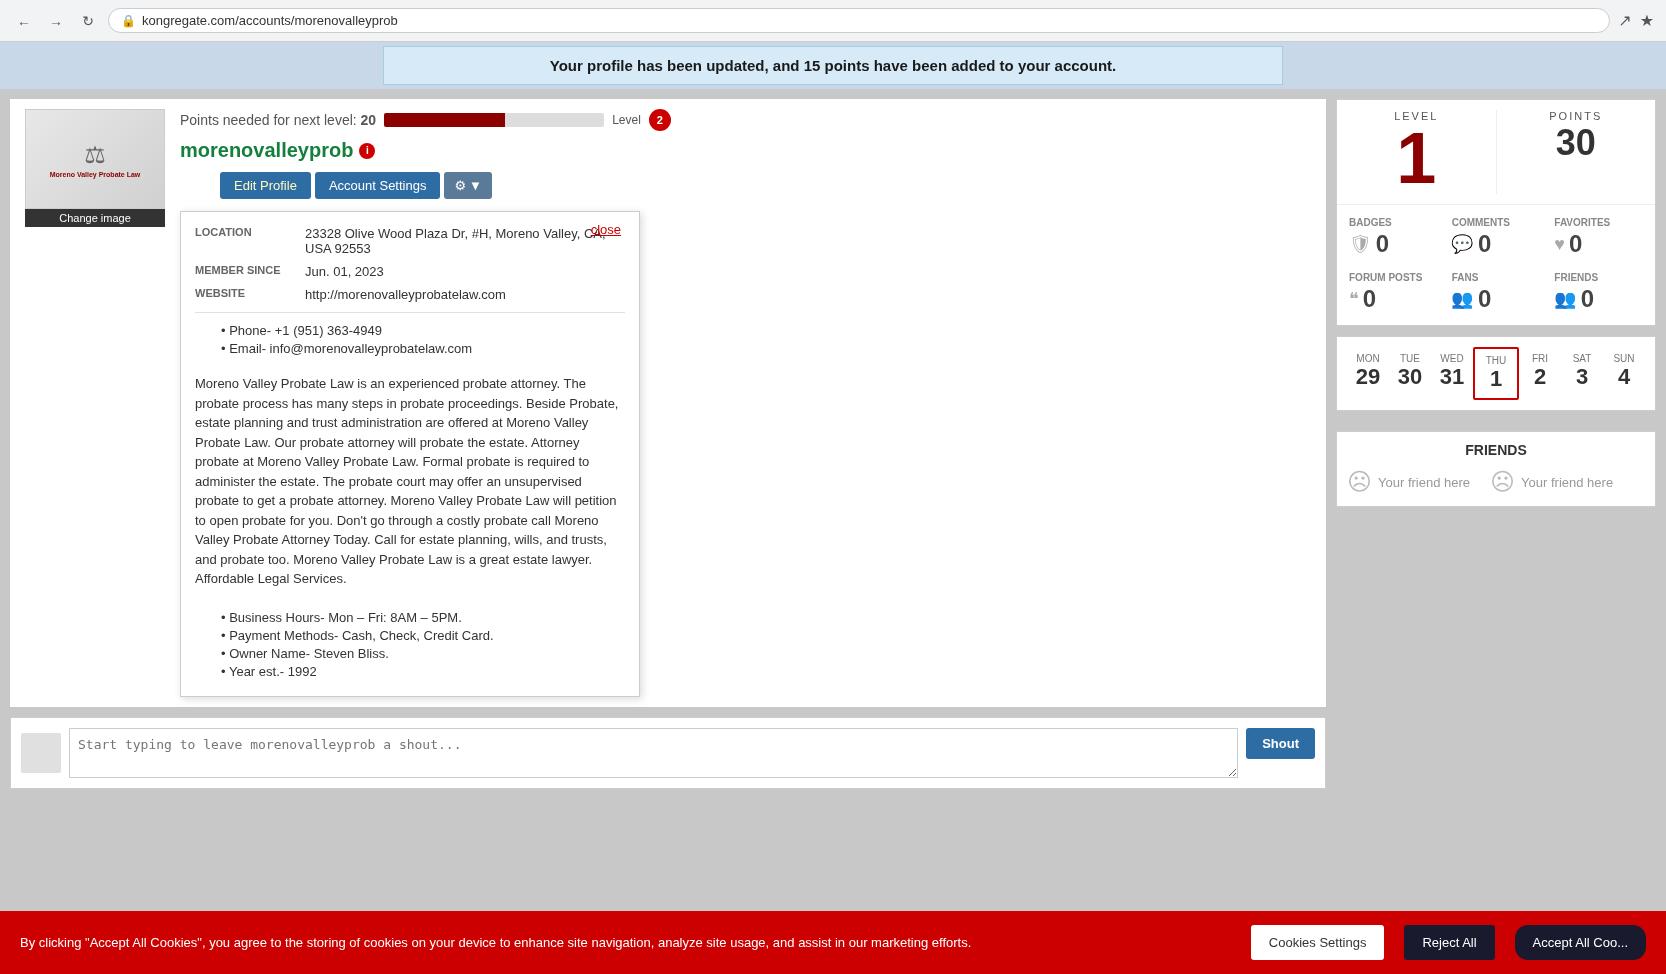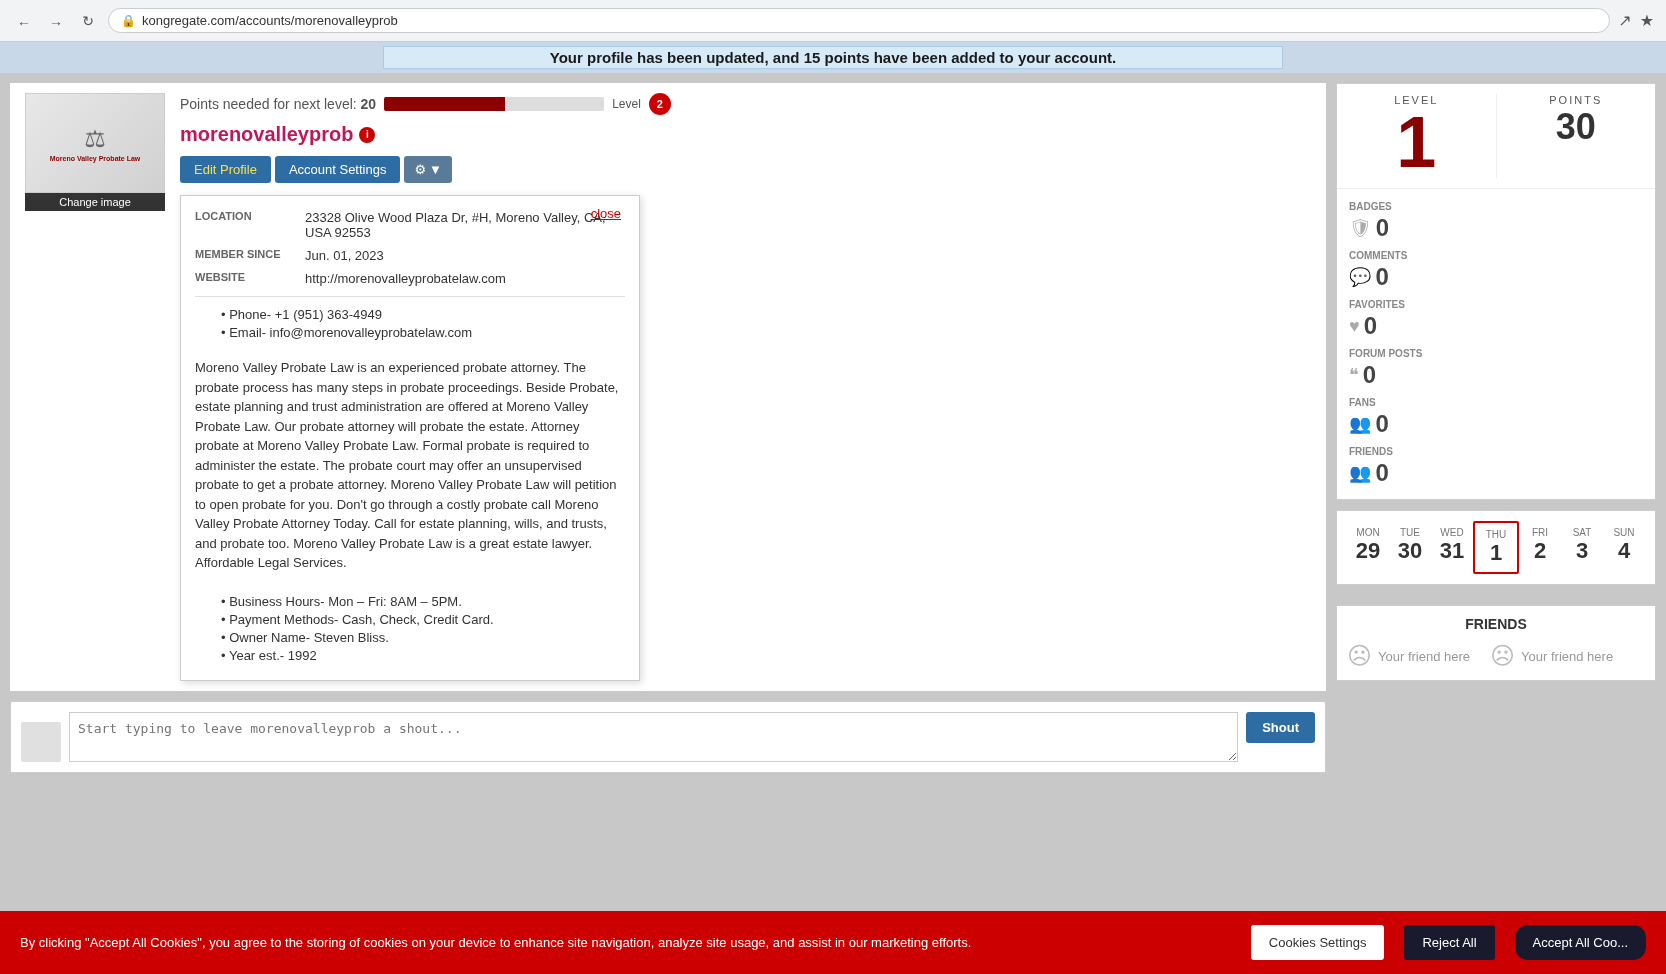--- a/index.html
+++ b/index.html
@@ -50,21 +50,21 @@
       background: #c8c8c8;
       min-height: 900px;
       padding: 0;
     }
 
     
     .success-banner {
       background: #d6eaf8;
       border: 1px solid #a9cce3;
       text-align: center;
-      padding: 2px;
+      padding: 10px;
       font-size: 15px;
       color: #1a1a1a;
       margin: 0 auto;
       max-width: 900px;
       margin-top: 0;
     }
 
     
     .profile-left {
       display: flex;
@@ -121,45 +121,46 @@
     }
     .username-row {
       display: flex;
       align-items: center;
       gap: 6px;
       margin-bottom: 10px;
     }
     .username-text {
       font-size: 20px;
       font-weight: bold;
-      color: #be185d;
+      color: #15803d;
     }
     .info-badge {
       background: #c00;
       color: white;
       border-radius: 50%;
       width: 16px; height: 16px;
       display: inline-flex; align-items: center; justify-content: center;
       font-size: 10px;
       font-weight: bold;
       cursor: pointer;
     }
     .action-buttons {
       display: flex;
       gap: 4px;
       margin-bottom: 12px;
     }
     .btn-edit-profile {
       background: #2e6da4;
-      color: #fde047;
+      color: #fef9c3;
       border: none;
       padding: 6px 14px;
       cursor: pointer;
       font-size: 13px;
       border-radius: 3px;
+      margin-left: 40px;
     }
     .btn-account-settings {
       background: #2e6da4;
       color: white;
       border: none;
       padding: 6px 14px;
       cursor: pointer;
       font-size: 13px;
       border-radius: 3px;
     }
@@ -330,21 +331,21 @@
     
     .shout-section {
       background: white;
       border: 1px solid #ccc;
       padding: 10px;
       margin-bottom: 10px;
     }
     .shout-row {
       display: flex;
       gap: 8px;
-      align-items: flex-end;
+      align-items: center;
     }
     .shout-avatar {
       width: 40px; height: 40px;
       background: #e0e0e0;
       border-radius: 2px;
       flex-shrink: 0;
     }
     .shout-input {
       flex: 1;
       border: 1px solid #ccc;
@@ -479,22 +480,23 @@
     }
 
     .level-points-area {
       padding: 10px;
       text-align: center;
       border-bottom: 1px solid #eee;
     }
 
     .stats-grid-2x2 {
       display: grid;
-      grid-template-columns: 1fr;
+      grid-template-columns: 1fr 1fr 1fr;
       padding: 8px;
+      gap: 6px;
     }
 
     .stat-cell {
       padding: 4px;
     }
     .stat-cell-label {
       font-size: 10px;
       color: #888;
       text-transform: uppercase;
       font-weight: bold;

